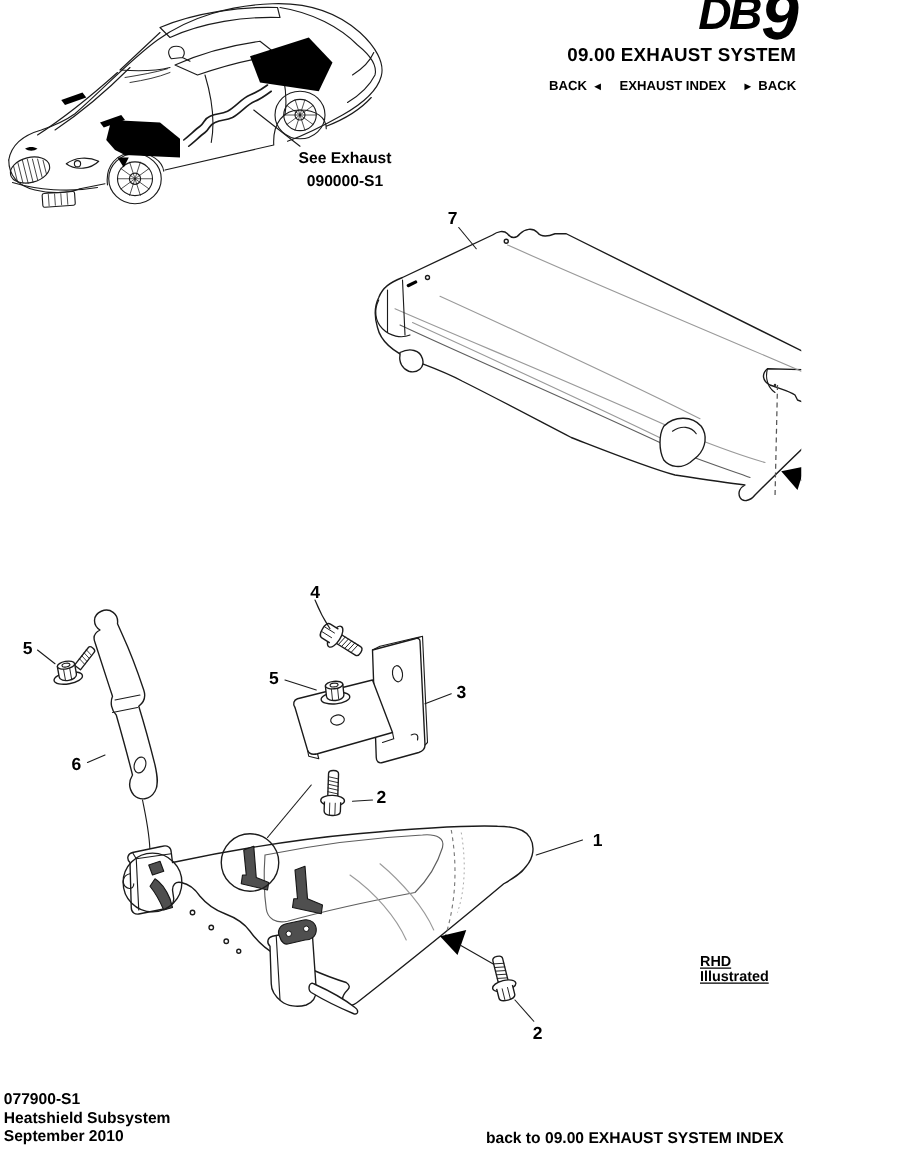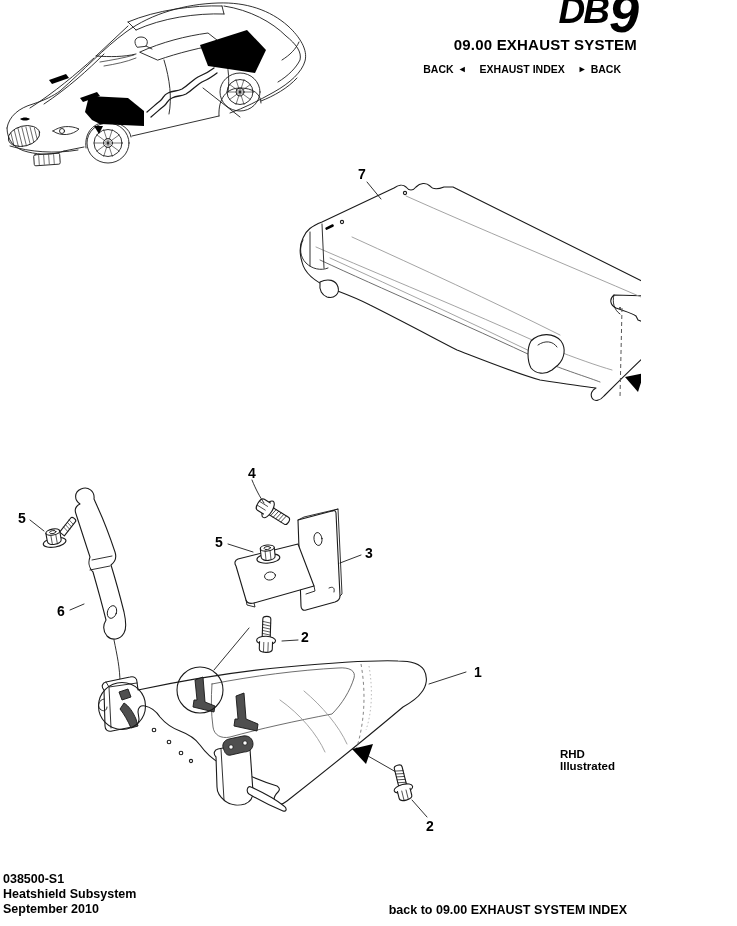--- a/index.html
+++ b/index.html
@@ -13,28 +13,28 @@
   .g{fill:none;stroke:#9a9a9a;stroke-width:0.9;stroke-linecap:round;}
   .g2{fill:none;stroke:#5e5e5e;stroke-width:0.9;stroke-linecap:round;}
   .d{fill:#4f4f4f;stroke:#161616;stroke-width:0.9;stroke-linejoin:round;}
   .b{fill:#000;stroke:none;}
   
   .logo{position:absolute;top:-9px;right:4px;display:flex;align-items:flex-start;
         font-weight:700;font-style:italic;letter-spacing:-2px;}
   .logo-db{font-size:37px;line-height:40px;}
   .logo-9{font-size:54px;line-height:44px;margin-left:1px;}
   .hdr-title{position:absolute;top:36px;right:4px;font-size:15px;font-weight:700;letter-spacing:.2px;}
-  .hdr-nav{position:absolute;top:63px;right:20px;font-size:10.5px;font-weight:700;
+  .hdr-nav{position:absolute;top:63px;right:4px;font-size:10.5px;font-weight:700;
            display:flex;align-items:center;gap:13px;margin-left:44px;}
   .hdr-nav .grp{display:flex;align-items:center;gap:4px;cursor:pointer;}
   .hdr-nav .arr{font-size:9px;}
   .caption{position:absolute;left:231px;top:117px;width:90px;text-align:center;
            font-size:12.5px;font-weight:700;line-height:19px;cursor:pointer;}
   .plabel{position:absolute;transform:translate(-50%,-50%);font-weight:700;font-size:14px;}
-  .note-rhd{position:absolute;left:560px;top:748px;font-size:11.5px;font-weight:700;}
+  .note-rhd{position:absolute;left:560px;top:764px;font-size:11.5px;font-weight:700;text-decoration:underline;}
   .ftr-left{position:absolute;left:3px;top:872px;font-size:12.5px;font-weight:700;line-height:15.2px;}
   .ftr-right{position:absolute;right:14px;top:903px;font-size:12.5px;font-weight:700;cursor:pointer;}
 </style>
 </head>
 <body>
 
 <div class="page">
 
 <svg class="art" width="737" height="926" viewBox="0 0 737 926">
   <defs>
@@ -227,34 +227,38 @@
     </span>
     <span class="grp">
       <span>EXHAUST INDEX</span>
     </span>
     <span class="grp">
       <span class="arr">►</span>
       <span>BACK</span>
     </span>
   </div>
 
+  <div class="caption">
+    <div>See Exhaust</div>
+    <div>090000-S1</div>
+  </div>
 
   <div class="plabel" style="left:362px;top:174px">7</div>
   <div class="plabel" style="left:687px;top:367px">8</div>
   <div class="plabel" style="left:252px;top:473px">4</div>
   <div class="plabel" style="left:22px;top:518px">5</div>
   <div class="plabel" style="left:219px;top:542px">5</div>
   <div class="plabel" style="left:369px;top:553px">3</div>
   <div class="plabel" style="left:61px;top:611px">6</div>
   <div class="plabel" style="left:305px;top:637px">2</div>
   <div class="plabel" style="left:478px;top:672px">1</div>
   <div class="plabel" style="left:430px;top:826px">2</div>
 
   <div class="note-rhd">RHD Illustrated</div>
 
   <div class="ftr-left">
-    <div>038500-S1</div>
+    <div>077900-S1</div>
     <div>Heatshield Subsystem</div>
     <div>September 2010</div>
   </div>
   <div class="ftr-right">back to 09.00 EXHAUST SYSTEM INDEX</div>
 
 </div>
 
 </body></html>

